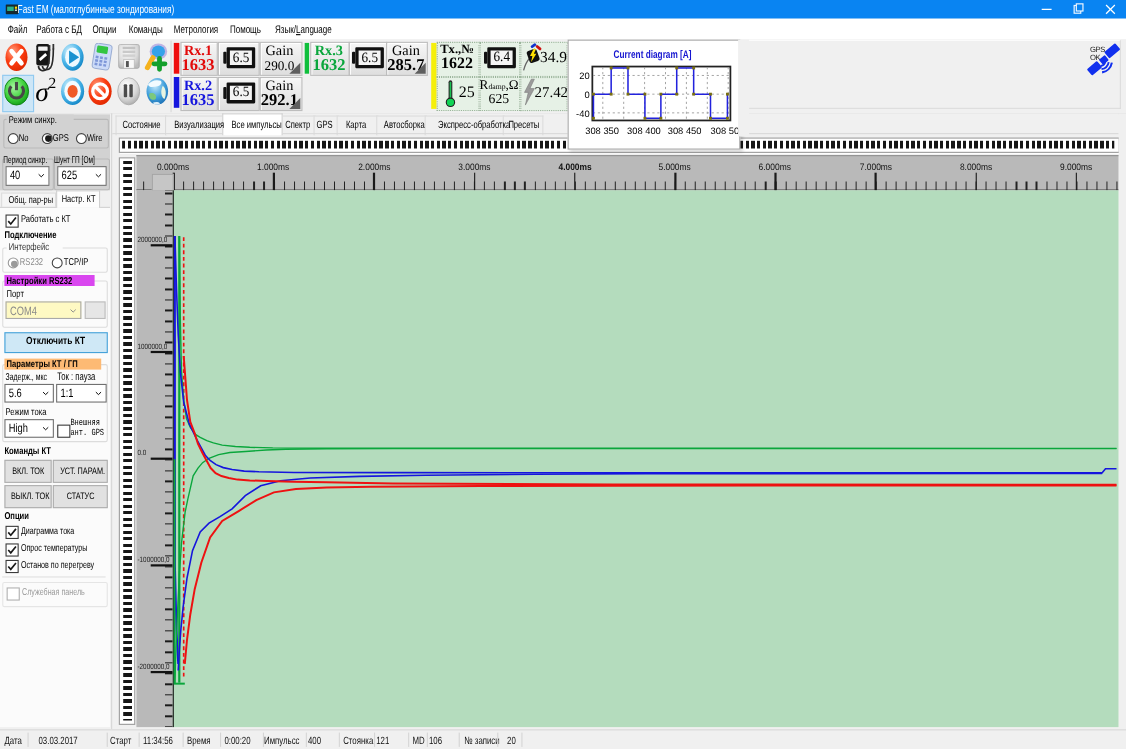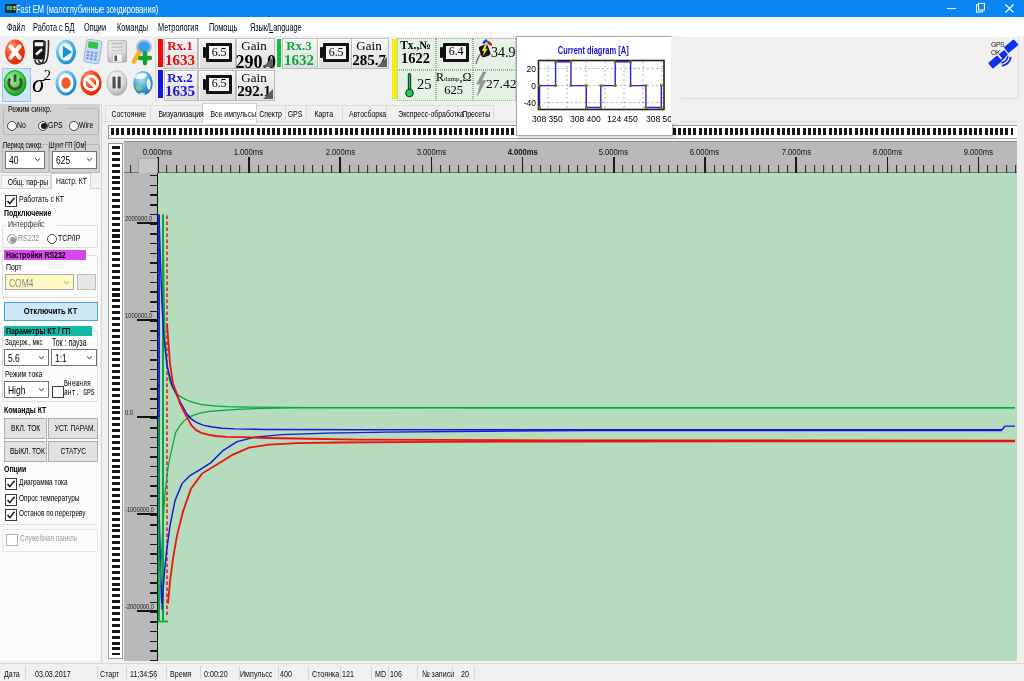--- a/index.html
+++ b/index.html
@@ -154,21 +154,21 @@
 <div class="ab" style="left:158px;top:70px;width:4.5px;height:28px;background:#1515dd;"></div>
 <div class="ab" style="left:276.5px;top:39px;width:4.5px;height:28px;background:#0fbf3c;"></div>
 <div class="ab" style="left:392px;top:38.5px;width:4.5px;height:60px;background:#f5ef0a;"></div>
 <div class="panel" style="left:164px;top:38px;width:32px;height:29px;"></div>
 <div class="ab ser" style="left:164px;top:39px;width:32px;text-align:center;font-size:13px;font-weight:bold;color:#e20a0a;line-height:1.05;">Rx.1<br><span style="font-size:15px;font-weight:bold">1633</span></div>
 <div class="panel" style="left:198px;top:38px;width:36px;height:29px;"></div>
 <div class="ab" style="left:206px;top:43px;width:20px;height:13px;border:3px solid #111;background:#f4f4f4;border-radius:1px;"></div>
 <div class="ab" style="left:202.5px;top:47px;width:3.5px;height:11px;background:#111;border-radius:1px;"></div>
 <div class="ab ser" style="left:207px;top:43.5px;width:24px;text-align:center;font-size:13px;color:#000;"><span class="tc" style="transform:scaleX(0.92)">6.5</span></div>
 <div class="panel" style="left:235.5px;top:38px;width:37px;height:29px;"></div>
-<div class="ab ser" style="left:235.5px;top:39px;width:37px;text-align:center;font-size:13px;font-weight:normal;color:#000;line-height:1.05;">Gain<br><span style="font-size:18px;font-weight:bold">290.0</span></div>
+<div class="ab ser" style="left:235.5px;top:39px;width:37px;text-align:center;font-size:13px;font-weight:normal;color:#000;line-height:1.05;">Gain<br><span style="font-size:12px;font-weight:normal">290.0</span></div>
 <div class="ab" style="left:262.5px;top:57px;width:0;height:0;border-left:10px solid transparent;border-bottom:10px solid #5f5f5f;"></div>
 <div class="panel" style="left:282px;top:38px;width:34px;height:29px;"></div>
 <div class="ab ser" style="left:282px;top:39px;width:34px;text-align:center;font-size:13px;font-weight:bold;color:#0aa63c;line-height:1.05;">Rx.3<br><span style="font-size:15px;font-weight:bold">1632</span></div>
 <div class="panel" style="left:317px;top:38px;width:32.5px;height:29px;"></div>
 <div class="ab" style="left:323.0px;top:43px;width:20px;height:13px;border:3px solid #111;background:#f4f4f4;border-radius:1px;"></div>
 <div class="ab" style="left:319.5px;top:47px;width:3.5px;height:11px;background:#111;border-radius:1px;"></div>
 <div class="ab ser" style="left:324.0px;top:43.5px;width:24px;text-align:center;font-size:13px;color:#000;"><span class="tc" style="transform:scaleX(0.92)">6.5</span></div>
 <div class="panel" style="left:351px;top:38px;width:36px;height:29px;"></div>
 <div class="ab ser" style="left:351px;top:39px;width:36px;text-align:center;font-size:13px;font-weight:normal;color:#000;line-height:1.05;">Gain<br><span style="font-size:15px;font-weight:bold">285.7</span></div>
 <div class="ab" style="left:377px;top:57px;width:0;height:0;border-left:10px solid transparent;border-bottom:10px solid #5f5f5f;"></div>
@@ -363,21 +363,21 @@
 <div class="lbl" style="left:6px;top:261.5px;font-size:9px;color:#000;"><span class="t" style="transform:scaleX(0.77)">Порт</span></div>
 <div class="combo" style="left:5px;top:274px;width:67px;height:14px;background:#fef9c3;border-color:#a9a9a9;">
     <span class="tx t" style="color:#8a8a8a;transform:scaleX(0.77) translateX(0);left:3px;top:1.5px;">COM4</span>
     <svg class="ch" viewBox="0 0 8 8">
       <path d="M1.3,2.8 L4,5.4 L6.7,2.8" fill="none" stroke="#8a8a8a" stroke-width="1"></path>
     </svg>
   </div>
 <div class="ab" style="left:77px;top:274px;width:17px;height:14px;background:#e6e6e6;border:1px solid #bcbcbc;"></div>
 <div class="ab" style="left:4px;top:302px;width:92px;height:17px;background:#cfe8f6;border:1px solid #46a2d9;font-size:9.5px;font-weight:bold;text-align:center;line-height:16px;"><span class="tc" style="transform:scaleX(0.8)">Отключить КТ</span></div>
 <div class="grp" style="left:2px;top:331px;width:94px;height:69px;"></div>
-<div class="lbl" style="left:4px;top:325.5px;font-size:9px;color:#000;font-weight:bold;background:#14b8a6;padding:0 2px;text-align:center;"><span class="t" style="transform:scaleX(0.77)">Параметры КТ / ГП</span></div>
+<div class="lbl" style="left:4px;top:325.5px;font-size:9px;color:#000;font-weight:bold;background:#fdba74;padding:0 2px;text-align:center;"><span class="t" style="transform:scaleX(0.77)">Параметры КТ / ГП</span></div>
 <div class="lbl" style="left:5px;top:337px;font-size:9px;color:#000;"><span class="t" style="transform:scaleX(0.7)">Задерж., мкс</span></div>
 <div class="lbl" style="left:52px;top:337px;font-size:10px;color:#000;"><span class="t" style="transform:scaleX(0.7)">Ток : пауза</span></div>
 <div class="combo" style="left:4px;top:349px;width:43px;height:15px;background:#fff;border-color:#707070;">
     <span class="tx t" style="color:#000;transform:scaleX(0.77) translateX(0);left:3px;top:1.5px;">5.6</span>
     <svg class="ch" viewBox="0 0 8 8">
       <path d="M1.3,2.8 L4,5.4 L6.7,2.8" fill="none" stroke="#000" stroke-width="1"></path>
     </svg>
   </div>
 <div class="combo" style="left:51px;top:349px;width:44px;height:15px;background:#fff;border-color:#707070;">
     <span class="tx t" style="color:#000;transform:scaleX(0.77) translateX(0);left:3px;top:1.5px;">1:1</span>
@@ -480,14 +480,14 @@
     <rect x="128.6" y="48.3" width="2.6" height="2.6" fill="#7a6f10"></rect>
     <rect x="128.6" y="70.2" width="2.6" height="2.6" fill="#7a6f10"></rect>
     <rect x="144.0" y="70.2" width="2.6" height="2.6" fill="#7a6f10"></rect>
     <rect x="144.0" y="48.3" width="2.6" height="2.6" fill="#7a6f10"></rect>
   </svg>
 <div class="ab" style="left:522px;top:64px;width:14px;text-align:right;font-size:8.5px;z-index:12;">20</div>
 <div class="ab" style="left:522px;top:81px;width:14px;text-align:right;font-size:8.5px;z-index:12;">0</div>
 <div class="ab" style="left:522px;top:98px;width:14px;text-align:right;font-size:8.5px;z-index:12;">-40</div>
 <div class="ab" style="left:532px;top:114px;font-size:8.5px;z-index:12;">308 350</div>
 <div class="ab" style="left:570px;top:114px;font-size:8.5px;z-index:12;">308 400</div>
-<div class="ab" style="left:607px;top:114px;font-size:8.5px;z-index:12;">124 450</div>
+<div class="ab" style="left:607px;top:114px;font-size:8.5px;z-index:12;">308 450</div>
 <div class="ab" style="left:646px;top:114px;font-size:8.5px;z-index:12;">308 500</div>
 <div class="ab" style="left:671px;top:36px;width:10px;height:88px;background:#f0f0f0;z-index:12;"></div>
 </body></html>

